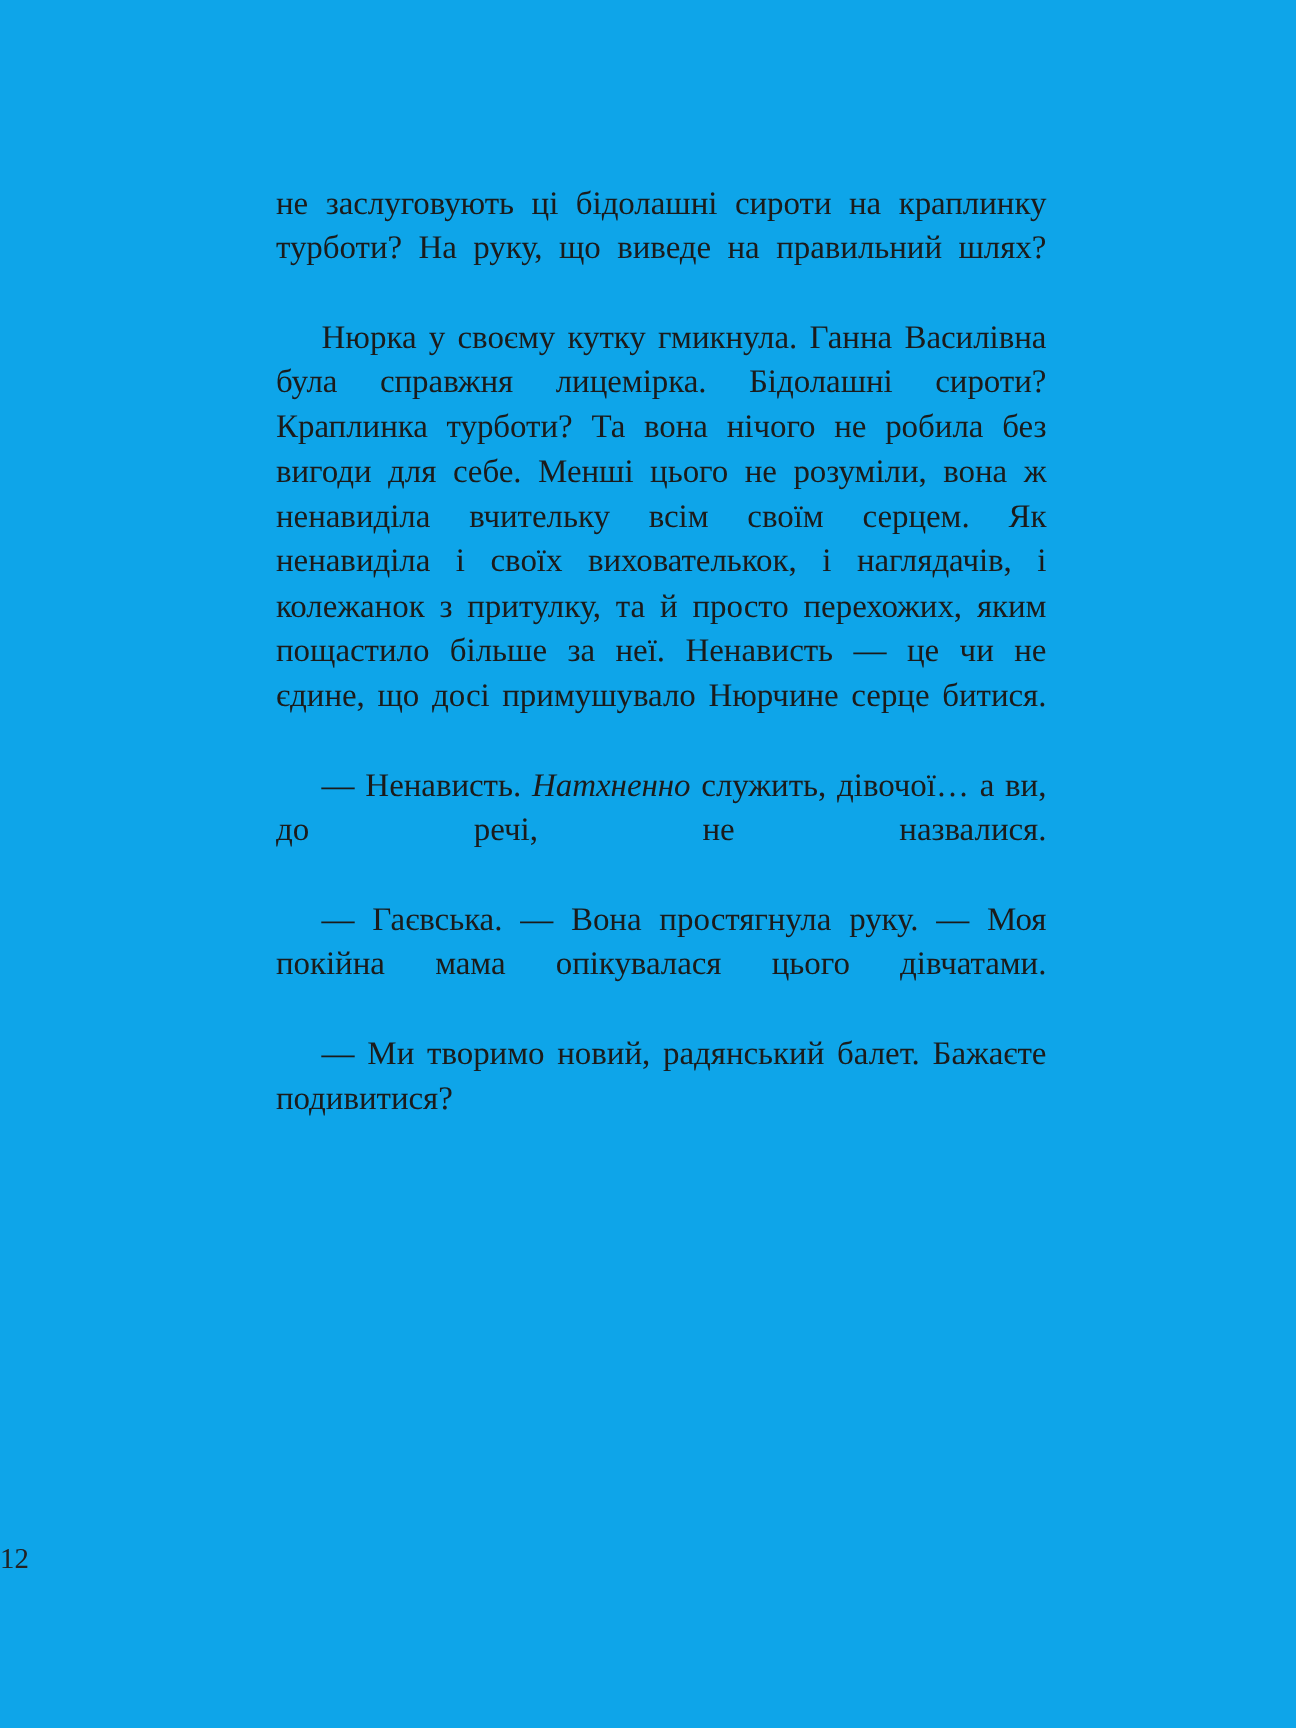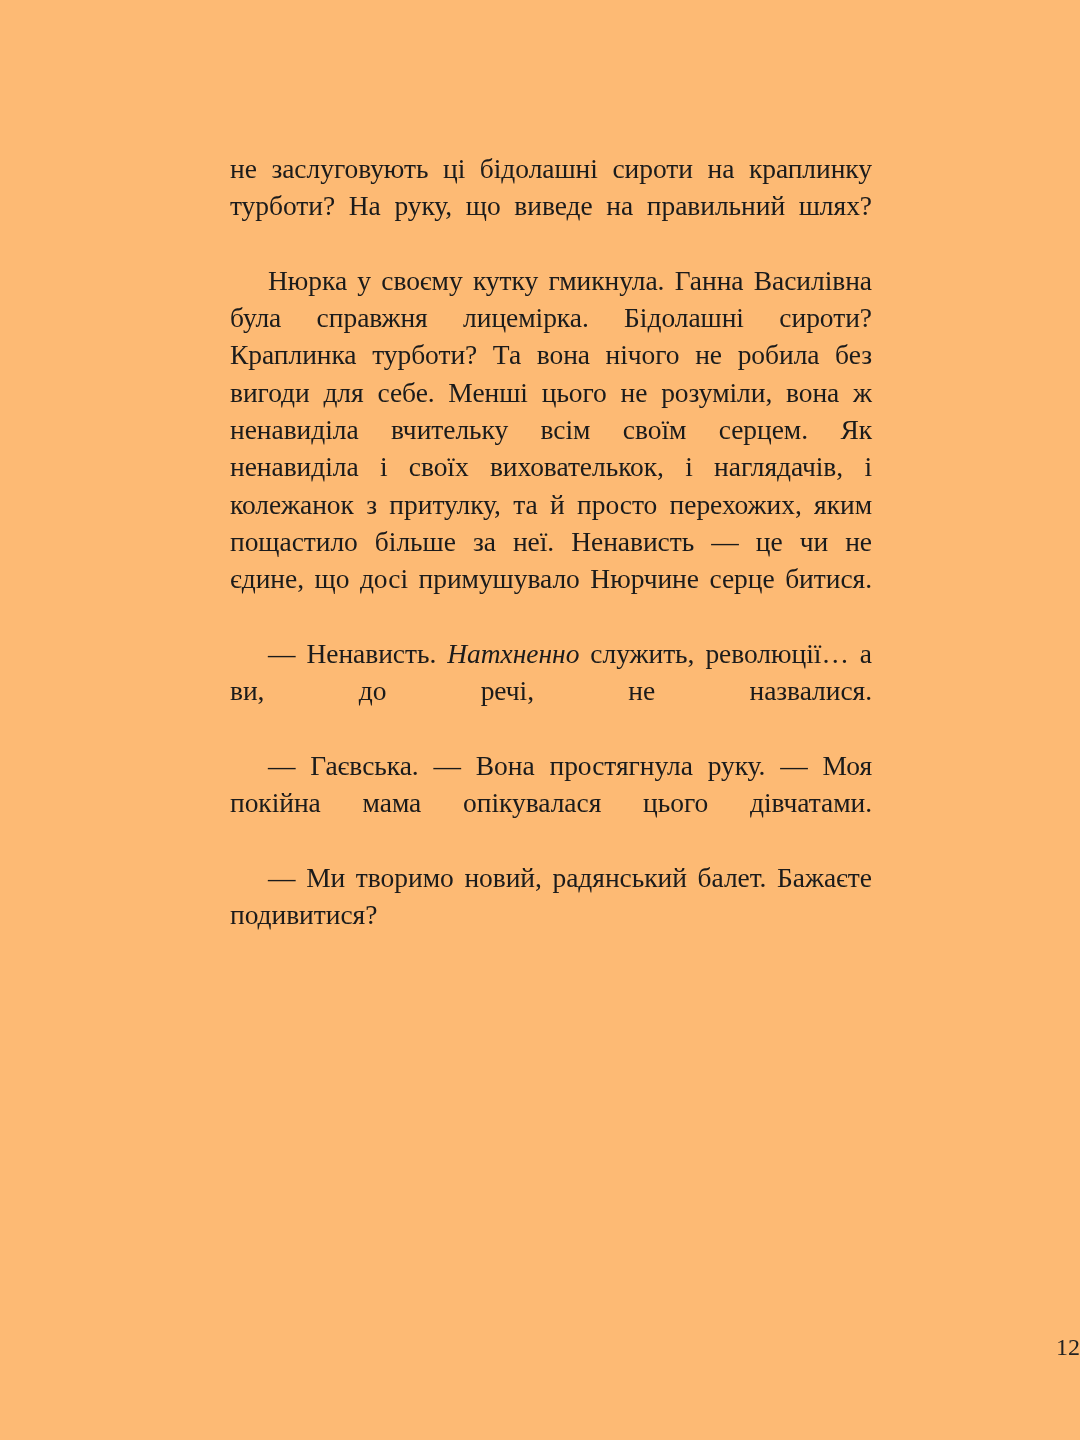--- a/index.html
+++ b/index.html
@@ -13,21 +13,21 @@
     background: #ffffff;
     font-family: "Liberation Serif", "DejaVu Serif", serif;
     color: #1b1b1b;
     overflow: hidden;
   }
 
   .page {
     position: relative;
     width: 1080px;
     height: 1440px;
-    background: #fdba74;
+    background: #0ea5e9;
     box-sizing: border-box;
   }
 
   
   .text-block {
     position: absolute;
     left: 230px;
     top: 150px;
     width: 642px;
     text-align: justify;
@@ -59,41 +59,40 @@
 
   em.ital {
     font-style: italic;
   }
 
   .folio {
     position: absolute;
     left: 0;
     right: 0;
     top: 1286px;
-    text-align: right;
+    text-align: left;
     font-size: 24px;
     line-height: 28px;
     color: #222222;
     font-family: "Liberation Serif", "DejaVu Serif", serif;
-    margin-top: 47px;
   }
 </style>
 </head>
 <body>
 
 <div class="page">
 
   <div class="text-block">
 
     <p class="para">не заслуговують ці бідолашні сироти на краплинку турботи? На руку, що виведе на правильний шлях?</p>
 
     <p class="para indented">Нюрка у своєму кутку гмикнула. Ганна Василівна була справжня лицемірка. Бідолашні сироти? Краплинка турботи? Та вона нічого не робила без вигоди для себе. Менші цього не розуміли, вона ж ненавиділа вчительку всім своїм серцем. Як ненавиділа і своїх вихователькок, і наглядачів, і колежанок з притулку, та й просто перехожих, яким пощастило більше за неї. Ненависть — це чи не єдине, що досі примушувало Нюрчине серце битися.</p>
 
 
-    <p class="para indented"><span>— Ненависть. </span><em class="ital">Натхненно</em><span> служить, революції… а ви, до речі, не назвалися.</span></p>
+    <p class="para indented"><span>— Ненависть. </span><em class="ital">Натхненно</em><span> служить, дівочої… а ви, до речі, не назвалися.</span></p>
 
 
     <p class="para indented">— Гаєвська. — Вона простягнула руку. — Моя покійна мама опікувалася цього дівчатами.</p>
 
 
 
     <p class="para indented">— Ми творимо новий, радянський балет. Бажаєте подивитися?</p>
 
   </div>
 

